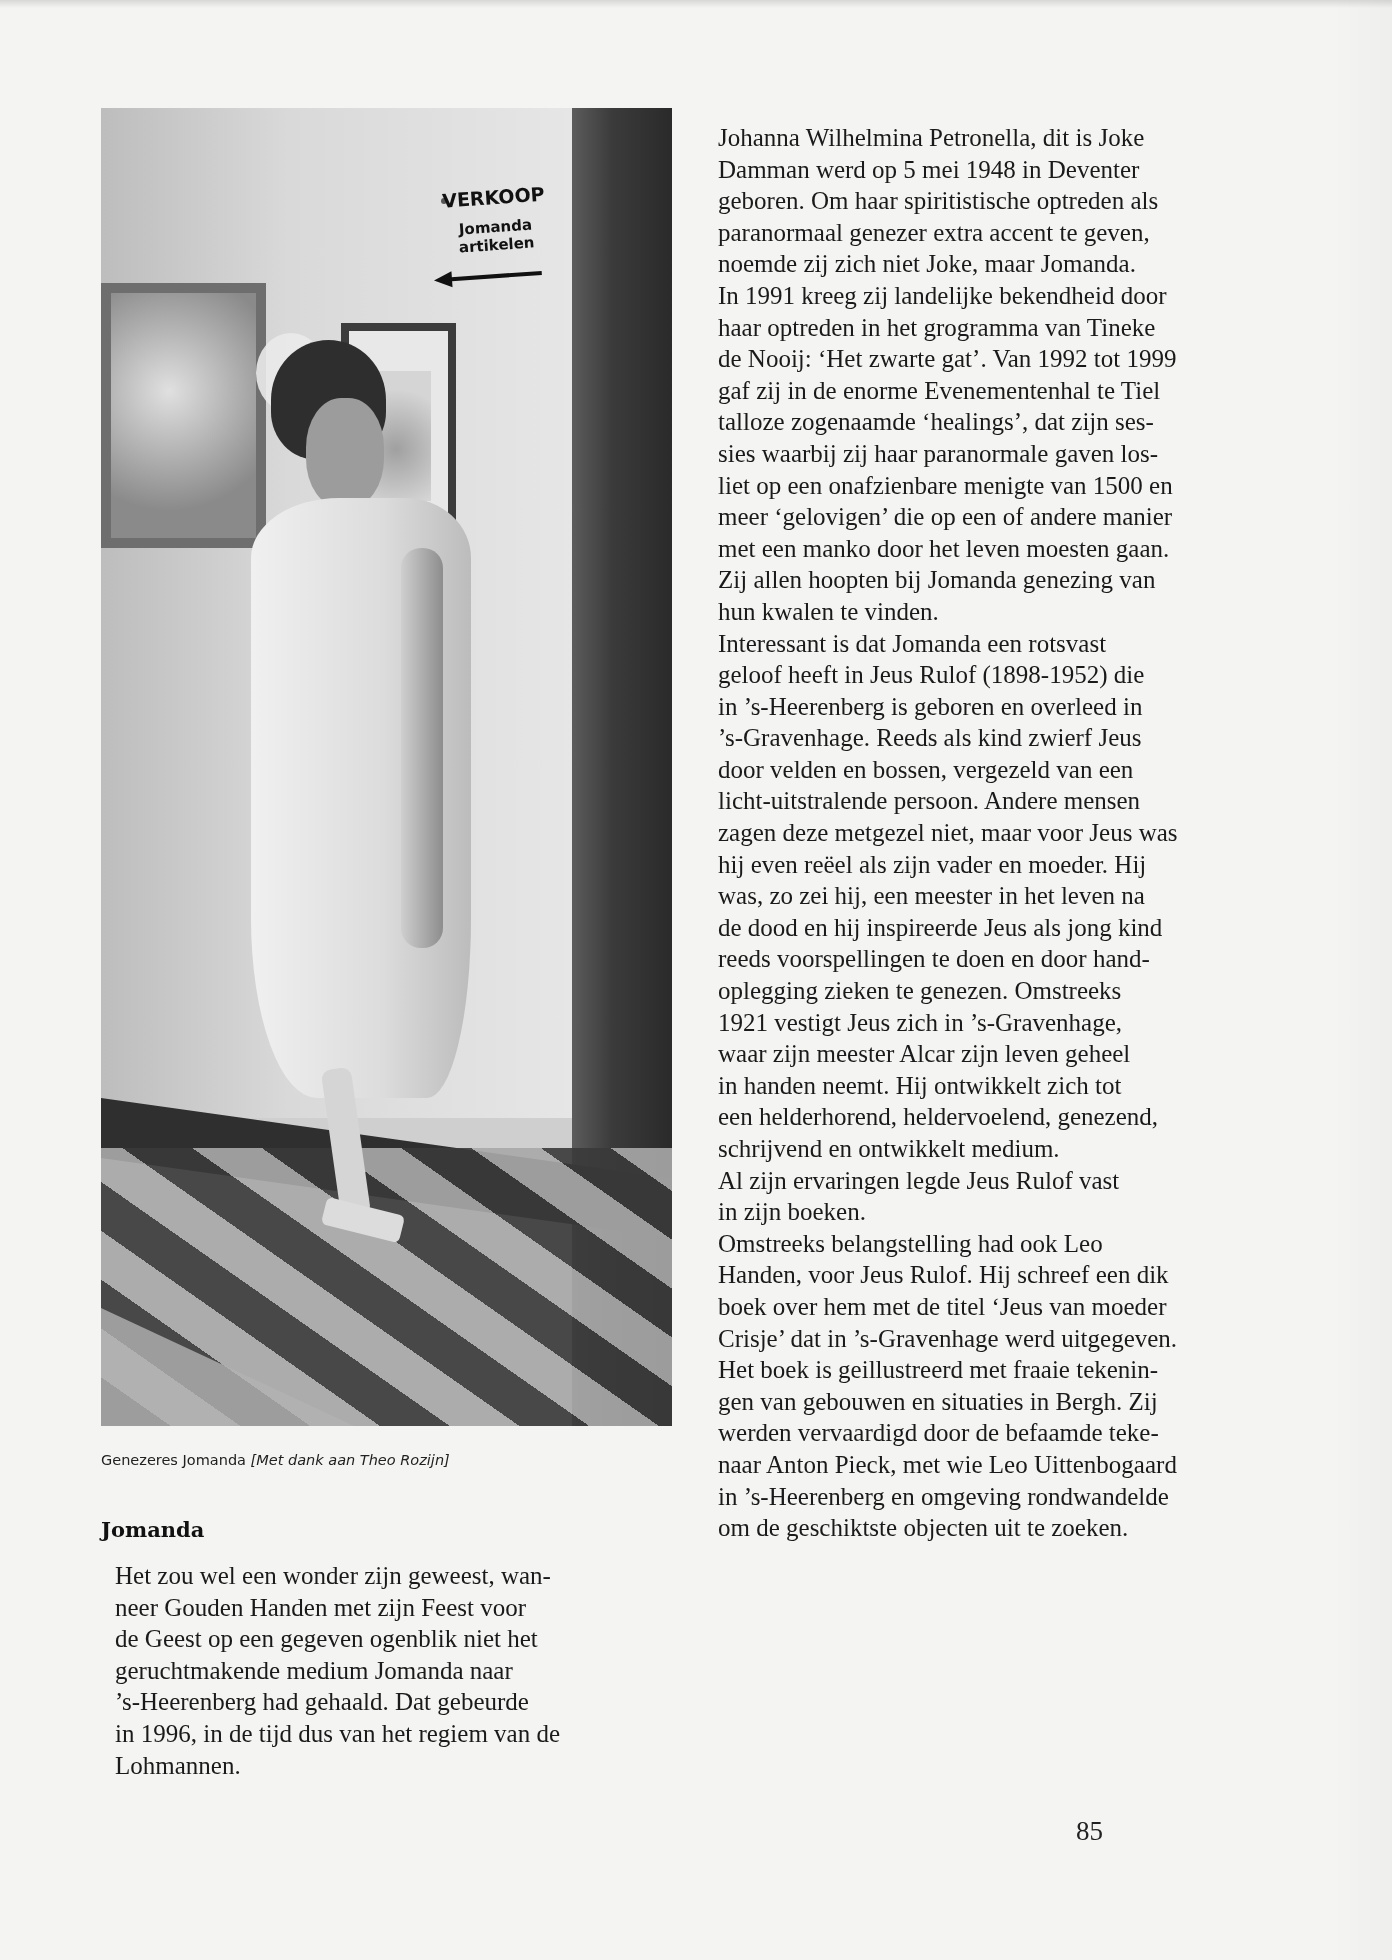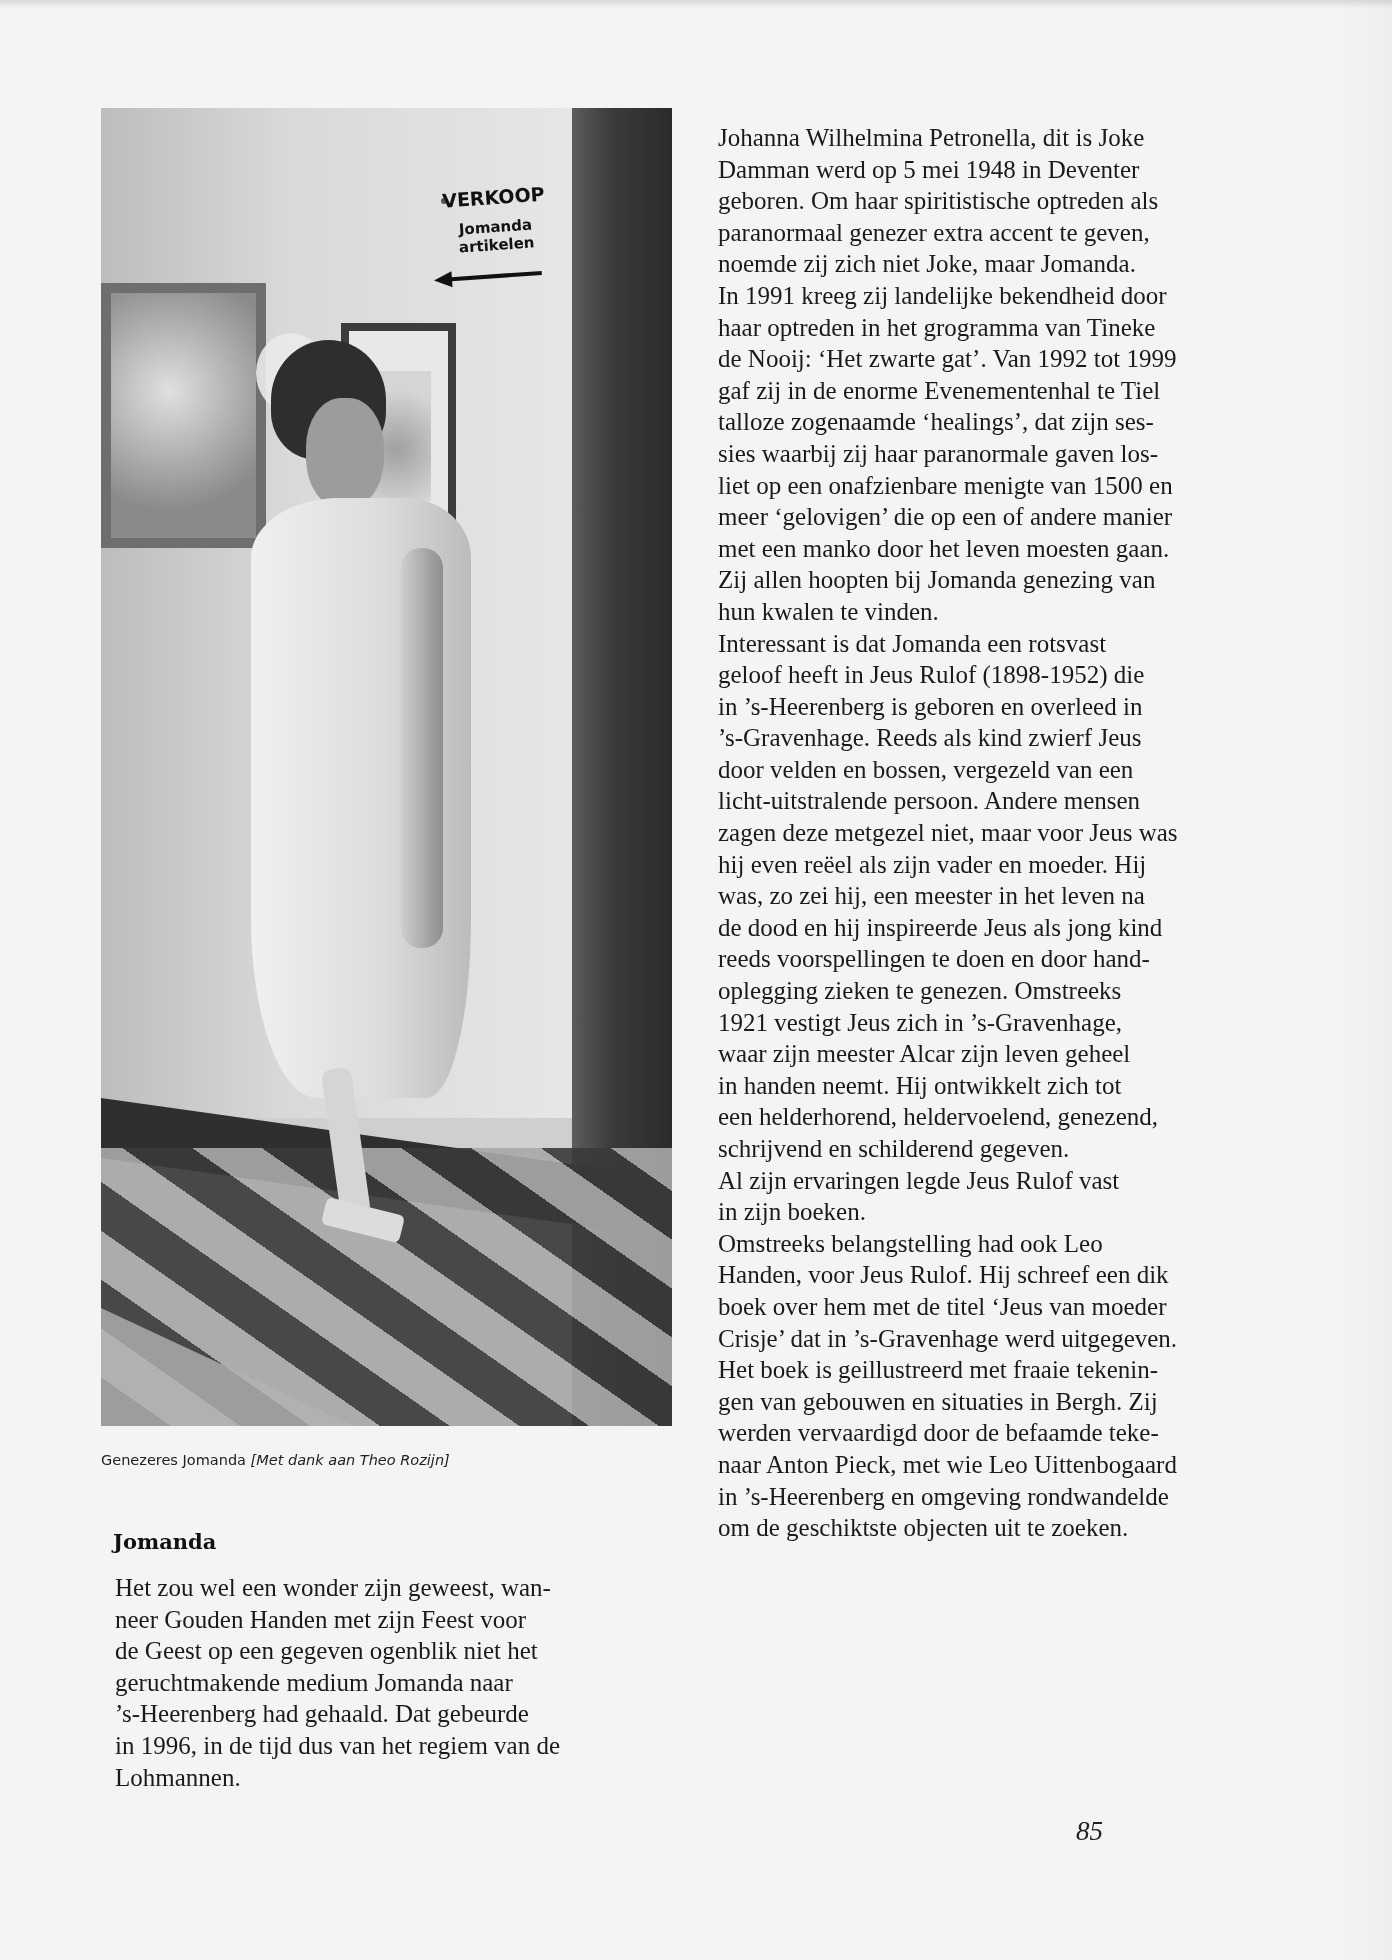--- a/index.html
+++ b/index.html
@@ -69,34 +69,34 @@
       font-family: "DejaVu Sans", "Liberation Sans", sans-serif;
       font-size: 14.5px; color: #222; text-align: right;
     }
     .caption em { font-style: italic; }
 
     .left-col {
       position: absolute; left: 101px; top: 1514px; width: 580px;
     }
     .heading {
       font-family: "DejaVu Serif", "Liberation Serif", serif;
-      font-weight: bold; font-size: 21px; line-height: 32px; margin: 12px; color: #111;
+      font-weight: bold; font-size: 21px; line-height: 32px; margin: 0; color: #111;
     }
     .body-text {
       font-family: "Liberation Serif", "DejaVu Serif", serif;
       font-size: 25px; line-height: 31.6px; margin: 14px; color: #1a1a1a;
     }
     .right-col {
       position: absolute; left: 704px; top: 108px; width: 640px;
     }
     .line { display: block; white-space: nowrap; }
     .page-number {
       position: absolute; left: 1076px; top: 1816px;
       font-family: "Liberation Serif", "DejaVu Serif", serif;
-      font-size: 27px; color: #222; font-style: italic;
+      font-size: 27px; color: #222;
     }
     .bleed { position: absolute; right: 0; top: 0; width: 60px; height: 1960px;
       background: linear-gradient(90deg, rgba(0,0,0,0) 0%, rgba(0,0,0,0.025) 100%); }
   </style>
 </head>
 <body>
 
 <div class="page-edge-top"></div>
 <div class="bleed"></div>
 
@@ -169,21 +169,21 @@
       <span class="line">zagen deze metgezel niet, maar voor Jeus was</span>
       <span class="line">hij even reëel als zijn vader en moeder. Hij</span>
       <span class="line">was, zo zei hij, een meester in het leven na</span>
       <span class="line">de dood en hij inspireerde Jeus als jong kind</span>
       <span class="line">reeds voorspellingen te doen en door hand-</span>
       <span class="line">oplegging zieken te genezen. Omstreeks</span>
       <span class="line">1921 vestigt Jeus zich in ’s-Gravenhage,</span>
       <span class="line">waar zijn meester Alcar zijn leven geheel</span>
       <span class="line">in handen neemt. Hij ontwikkelt zich tot</span>
       <span class="line">een helderhorend, heldervoelend, genezend,</span>
-      <span class="line">schrijvend en schilderend gegeven.</span>
+      <span class="line">schrijvend en ontwikkelt medium.</span>
       <span class="line">Al zijn ervaringen legde Jeus Rulof vast</span>
       <span class="line">in zijn boeken.</span>
       <span class="line">Omstreeks belangstelling had ook Leo</span>
       <span class="line">Handen, voor Jeus Rulof. Hij schreef een dik</span>
       <span class="line">boek over hem met de titel ‘Jeus van moeder</span>
       <span class="line">Crisje’ dat in ’s-Gravenhage werd uitgegeven.</span>
       <span class="line">Het boek is geillustreerd met fraaie tekenin-</span>
       <span class="line">gen van gebouwen en situaties in Bergh. Zij</span>
       <span class="line">werden vervaardigd door de befaamde teke-</span>
       <span class="line">naar Anton Pieck, met wie Leo Uittenbogaard</span>

